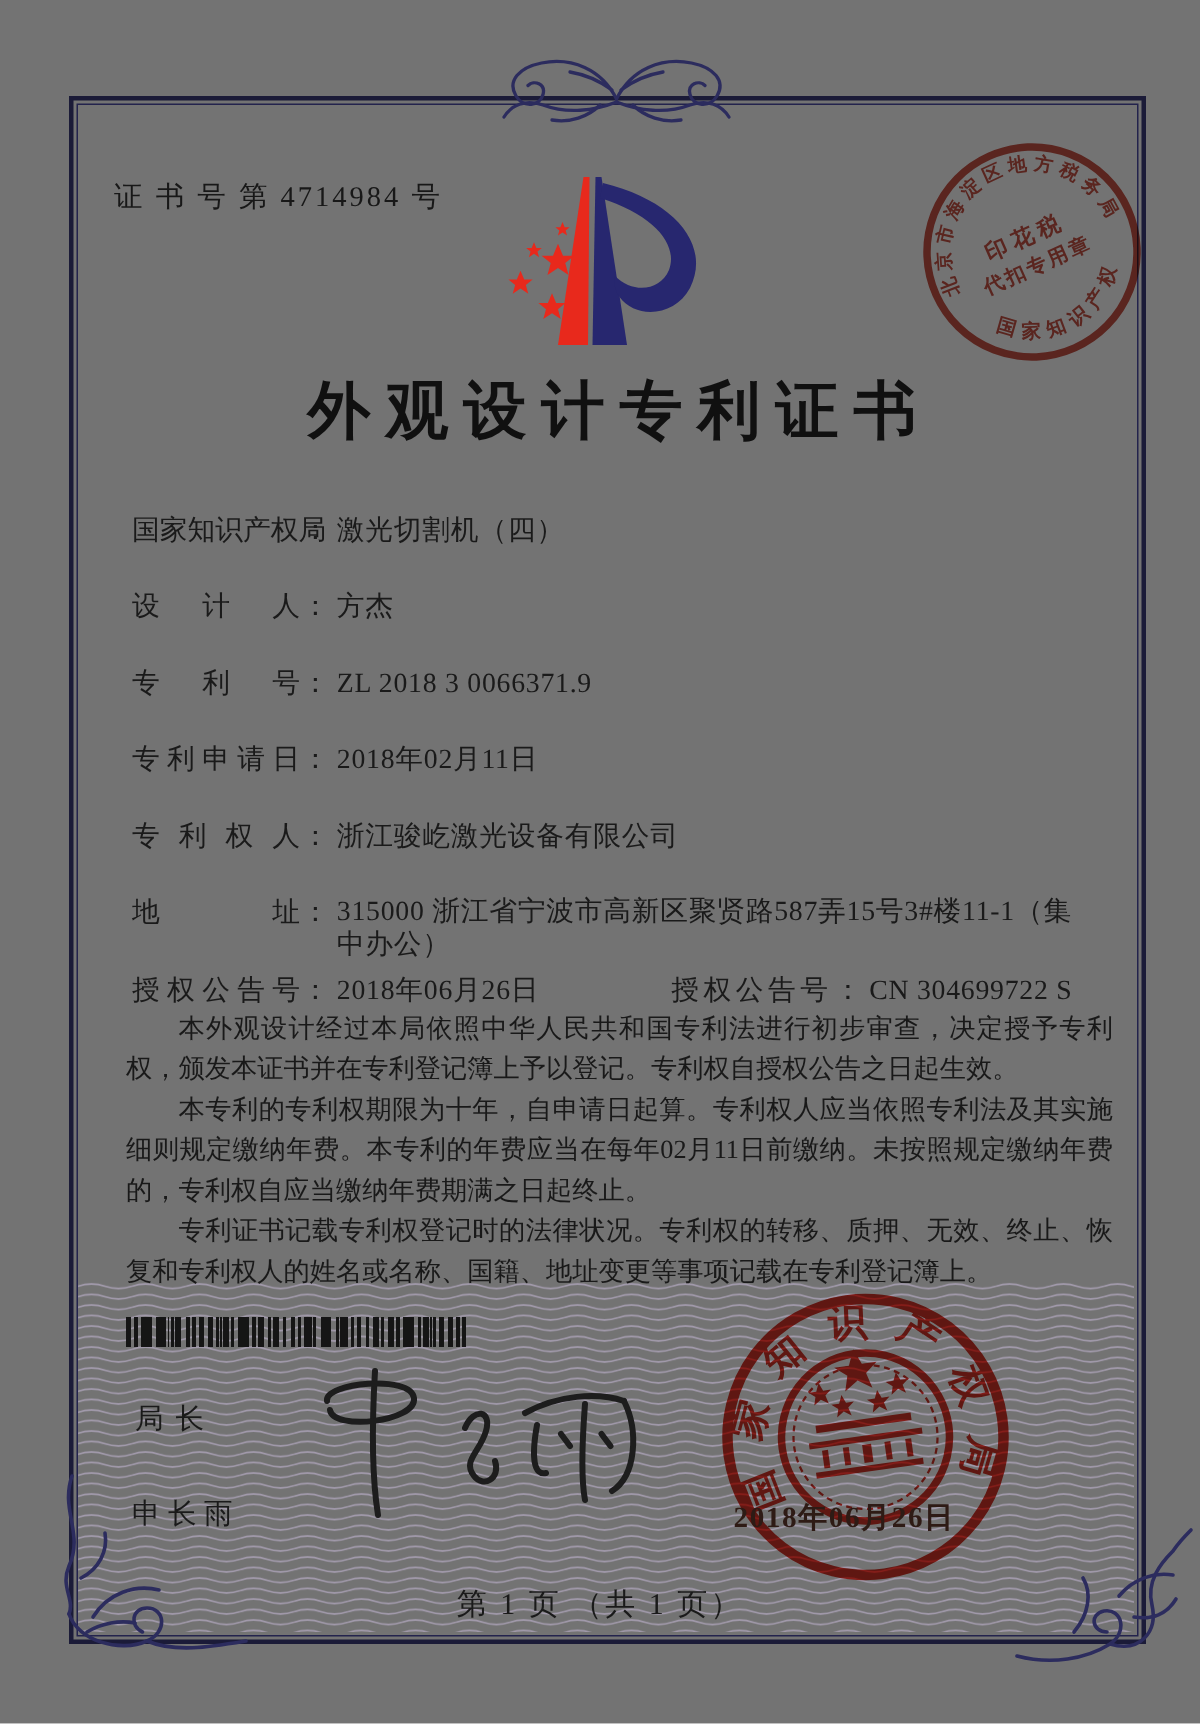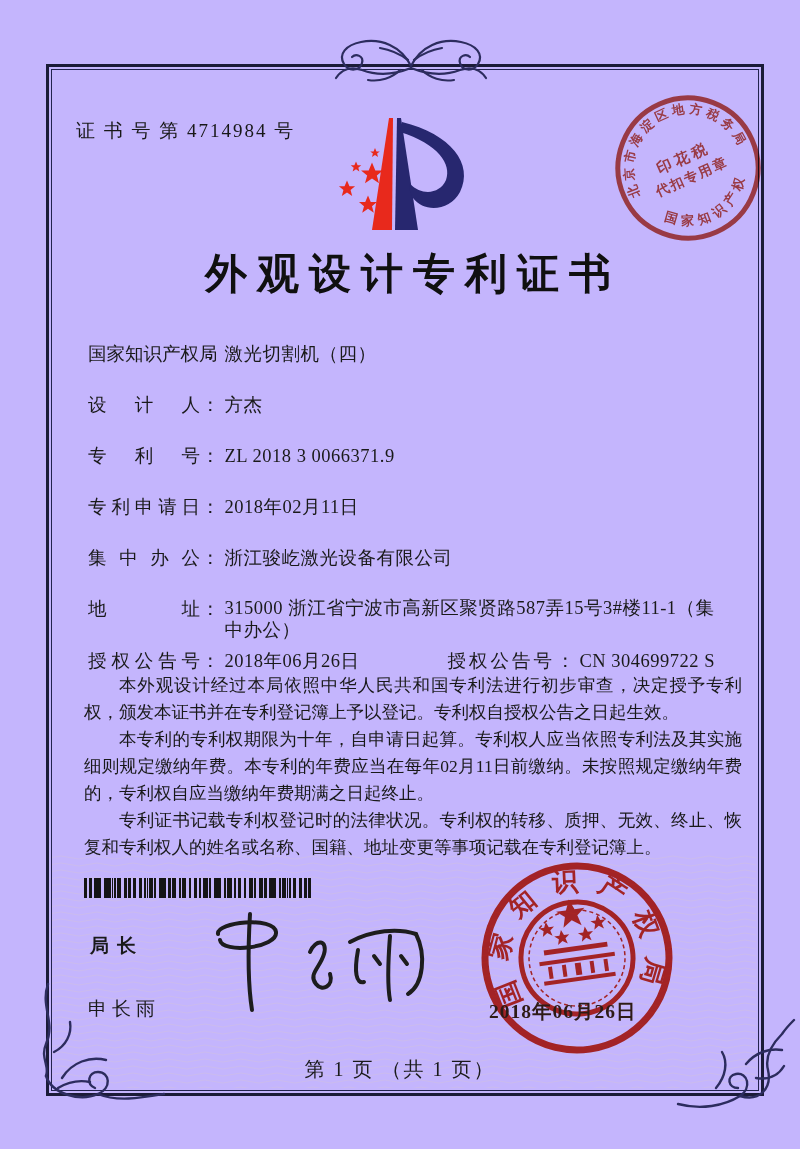--- a/index.html
+++ b/index.html
@@ -1,18 +1,18 @@
 <!DOCTYPE html>
 <html><head>
 <meta charset="utf-8">
 <style>
   html,body{margin:0;padding:0;background:#e8e8e8;}
   .page{
     position:relative;width:800px;height:1149px;margin:0 auto;
-    background:#c4b5fd;overflow:hidden;
+    background:#737373;overflow:hidden;
     font-family:"Liberation Serif","DejaVu Serif",serif;color:#1a1a1a;
   }
   .abs{position:absolute;}
   
   .frame{left:46px;top:64px;width:712px;height:1026px;border:3px solid #1b1b38;}
   .frame-inner{position:absolute;inset:2px;border:1px solid #23234d;}
   
   .waves{left:52px;top:854px;z-index:0;}
   
   .cert-no{left:76px;top:118px;font-size:19px;letter-spacing:2px;color:#181818;z-index:2;}
@@ -35,21 +35,21 @@
              text-align:justify;color:#191919;z-index:2;}
   .body-text p{margin:0;text-indent:2em;}
   
   .barcode{left:84px;top:878px;width:230px;height:20px;z-index:2;
     background:
       repeating-linear-gradient(90deg,#151515 0 2px,transparent 2px 5px),
       repeating-linear-gradient(90deg,#151515 0 1px,transparent 1px 7px),
       repeating-linear-gradient(90deg,#151515 0 3px,transparent 3px 11px);
   }
   
-  .sig-title{left:90px;top:933px;font-size:19px;letter-spacing:8px;z-index:2;font-weight:bold;}
+  .sig-title{left:90px;top:933px;font-size:19px;letter-spacing:8px;z-index:2;}
   .sig-name{left:88px;top:973px;font-size:19px;letter-spacing:5px;z-index:2;margin-top:23px;}
   .sig-script{left:198px;top:900px;z-index:2;}
   
   .seal-main{left:477px;top:858px;transform:rotate(-8deg);mix-blend-mode:multiply;opacity:.95;z-index:3;}
   .seal-date{left:489px;top:998px;font-size:19.5px;font-weight:bold;letter-spacing:1px;
              color:#2e1b15;z-index:4;}
   .seal-tax{left:608px;top:88px;transform:rotate(-24deg);mix-blend-mode:multiply;opacity:.88;z-index:3;}
   
   .footer{left:0;right:0;top:1056px;text-align:center;font-size:20px;letter-spacing:2px;z-index:2;}
   
@@ -135,21 +135,21 @@
     <div class="frow">
       <span class="flabel">设计人</span><span class="fcolon">：</span><span class="fvalue">方杰</span>
     </div>
     <div class="frow">
       <span class="flabel">专利号</span><span class="fcolon">：</span><span class="fvalue">ZL 2018 3 0066371.9</span>
     </div>
     <div class="frow">
       <span class="flabel">专利申请日</span><span class="fcolon">：</span><span class="fvalue">2018年02月11日</span>
     </div>
     <div class="frow">
-      <span class="flabel">集中办公</span><span class="fcolon">：</span><span class="fvalue">浙江骏屹激光设备有限公司</span>
+      <span class="flabel">专利权人</span><span class="fcolon">：</span><span class="fvalue">浙江骏屹激光设备有限公司</span>
     </div>
     <div class="frow frow-address">
       <span class="flabel">地址</span><span class="fcolon">：</span><span class="fvalue fvalue-wrap">315000 浙江省宁波市高新区聚贤路587弄15号3#楼11-1（集中办公）</span>
     </div>
     <div class="frow">
       <span class="grant-left"><span class="flabel">授权公告号</span><span class="fcolon">：</span><span class="fvalue">2018年06月26日</span></span><span class="grant-right"><span class="glabel">授权公告号</span><span class="fcolon">：</span><span class="fvalue">CN 304699722 S</span></span>
     </div>
   </div>
 
   <div class="abs body-text">

